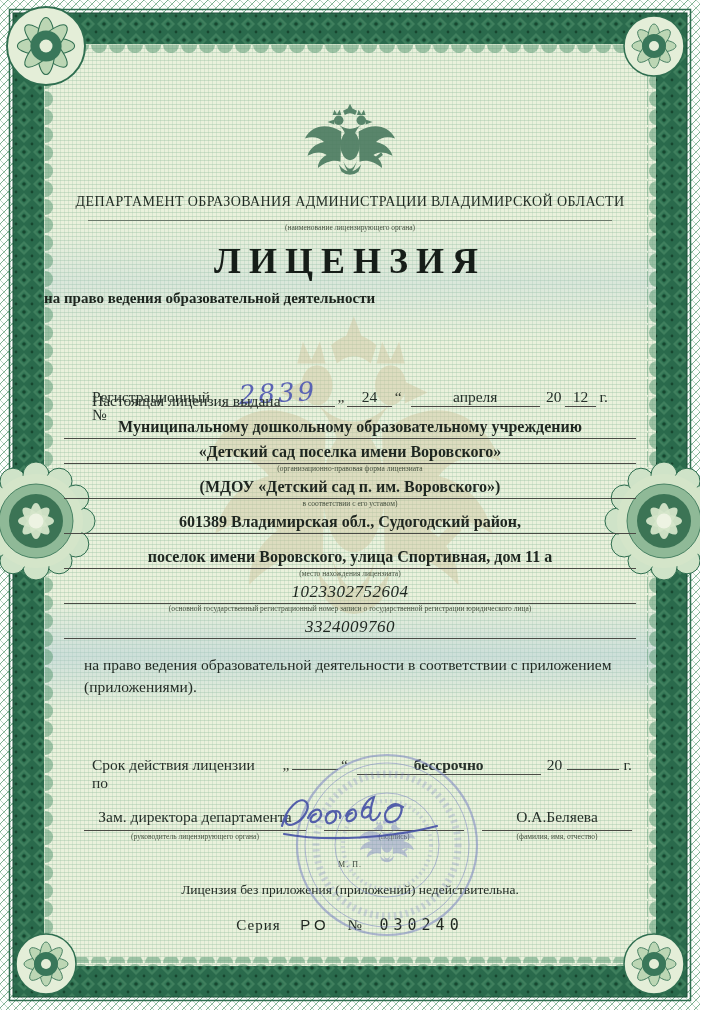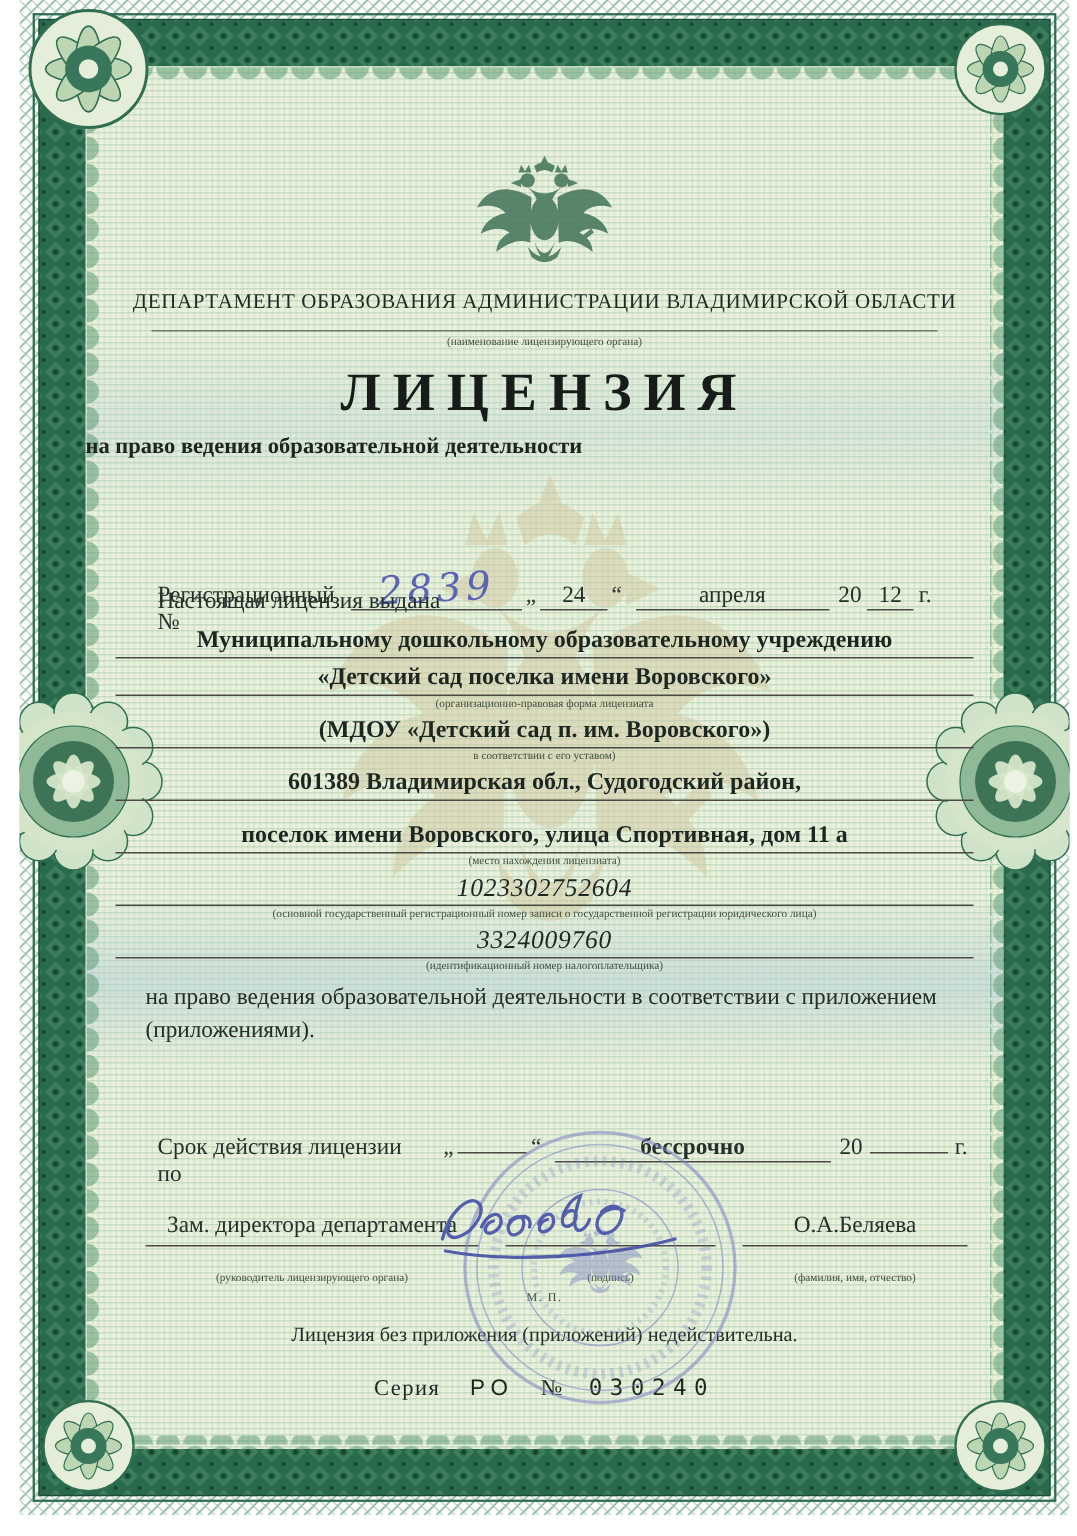--- a/index.html
+++ b/index.html
@@ -1,18 +1,18 @@
 <!DOCTYPE html>
 <html><head>
 <meta charset="utf-8">
 <style>
   html,body{margin:0;padding:0;background:#ffffff;}
   .scan{position:relative;width:718px;height:1024px;background:#fff;overflow:hidden;
         font-family:"Liberation Serif","DejaVu Serif",serif;}
-  .doc{position:absolute;left:13px;top:0;width:700px;height:1010px;}
+  .doc{position:absolute;left:0;top:0;width:700px;height:1010px;}
   .border-svg{position:absolute;left:0;top:0;}
   .paper{position:absolute;left:44px;top:44px;width:612px;height:922px;color:#26302a;}
 
   .abs{position:absolute;}
 
   .emblem{left:0;top:58px;width:100%;display:flex;justify-content:center;}
   .watermark{left:140px;top:265px;opacity:.45;pointer-events:none;}
 
   .header-org{left:0;top:150px;width:100%;text-align:center;font-size:14px;letter-spacing:.4px;color:#1f2a22;}
   .header-rule{left:44px;top:176px;width:524px;border-top:1px solid #6b7a6b;}
@@ -40,21 +40,21 @@
 
   .rights{left:40px;top:610px;width:540px;font-size:15.5px;line-height:22px;color:#232c25;}
 
   .validity{left:48px;top:712px;width:540px;font-size:15.5px;}
   .validity .vword{font-weight:bold;font-size:15.5px;}
 
   .signrow{left:40px;top:764px;width:548px;display:flex;justify-content:space-between;}
   .sigcol{display:flex;flex-direction:column;}
   .sigcol .line{border-bottom:1px solid #4a4a45;padding-bottom:2px;min-height:20px;
                 font-size:15.5px;text-align:center;white-space:nowrap;}
-  .sigcol .cap{text-align:center;font-size:7.5px;color:#44503f;margin-top:16px;}
+  .sigcol .cap{text-align:center;font-size:7.5px;color:#44503f;margin-top:1px;}
   .c1{width:222px;} .c2{width:140px;} .c3{width:150px;}
 
   .mp{left:0;top:816px;width:100%;text-align:center;font-size:8px;color:#3c463c;letter-spacing:1px;}
 
   .footnote{left:0;top:838px;width:100%;text-align:center;font-size:13.5px;color:#232c25;}
 
   .series{left:0;top:872px;width:100%;text-align:center;font-size:15px;color:#1e2620;}
   .series .lbl{letter-spacing:1px;margin-right:16px;}
   .series .pre{letter-spacing:4px;margin-right:14px;font-family:Liberation Sans, sans-serif;font-size:15px;}
   .series .no{margin-right:14px;}
@@ -245,21 +245,20 @@
         <div class="field">
           <span class="val">поселок имени Воровского, улица Спортивная, дом 11 а</span>
           <span class="cap">(место нахождения лицензиата)</span>
         </div>
         <div class="field">
           <span class="val big" style="font-weight:500">1023302752604</span>
           <span class="cap">(основной государственный регистрационный номер записи о государственной регистрации юридического лица)</span>
         </div>
         <div class="field">
           <span class="val big" style="font-weight:500">3324009760</span>
-          <span class="cap">(идентификационный номер налогоплательщика)</span>
         </div>
       </div>
 
       <div class="abs rights">на право ведения образовательной деятельности в соответствии с приложением (приложениями).</div>
 
       <div class="abs row validity">
         <span>Срок действия лицензии по</span>
         <span class="q" style="margin-left:10px;">„</span>
         <span class="fill" style="width:46px;"></span>
         <span class="q">“</span>

